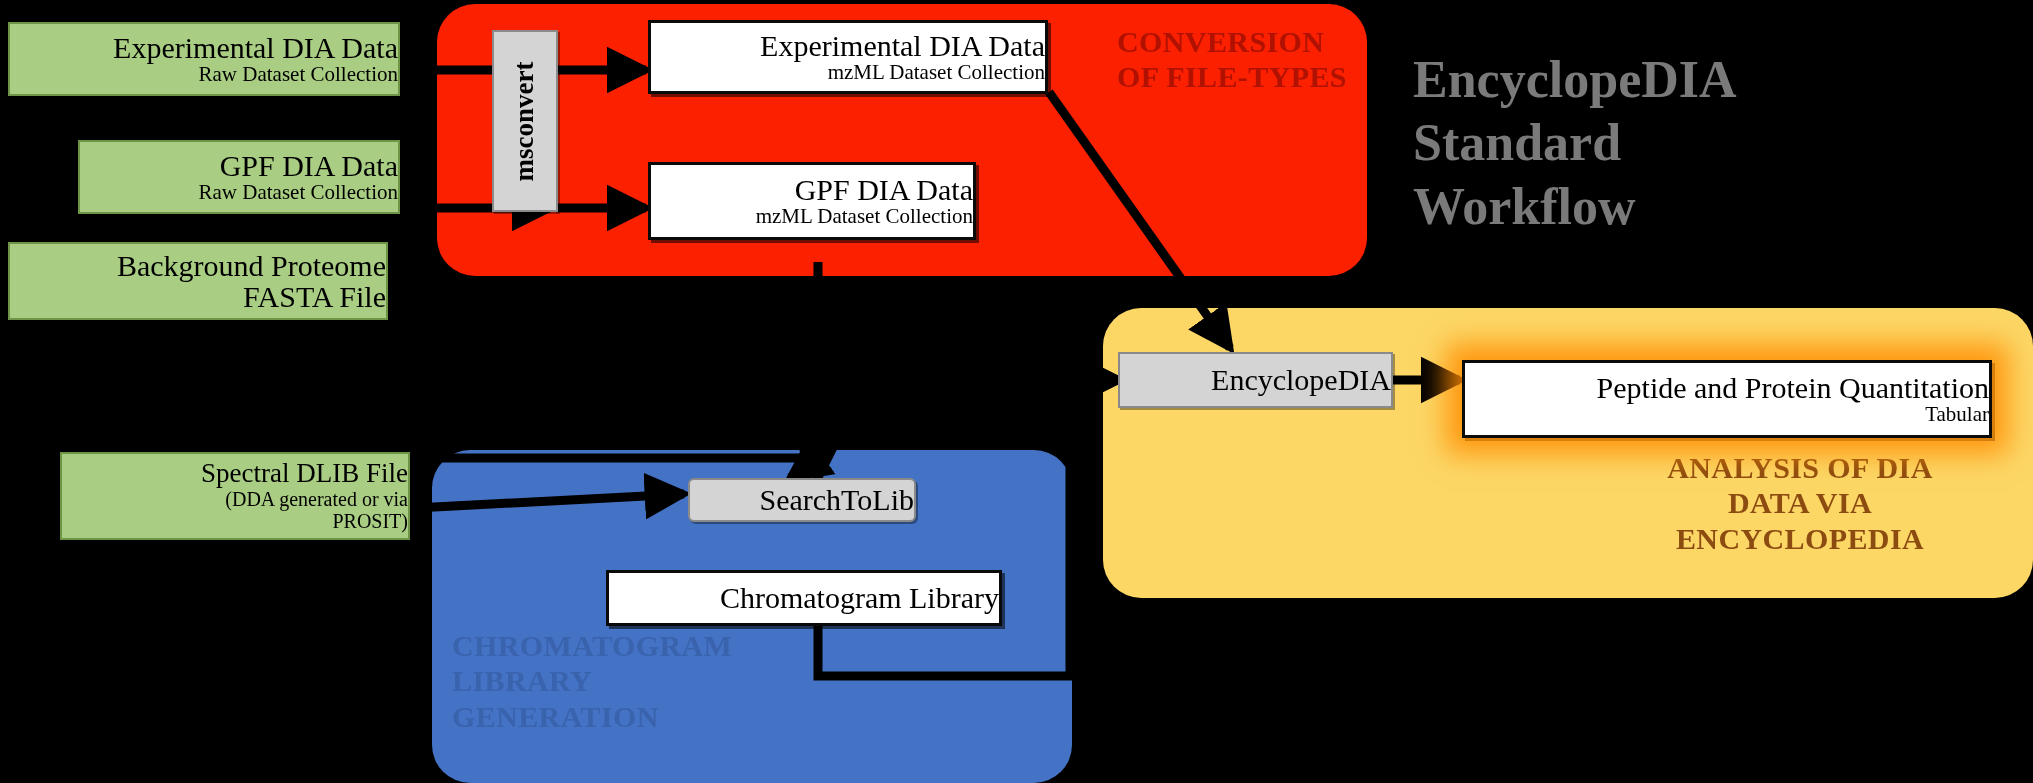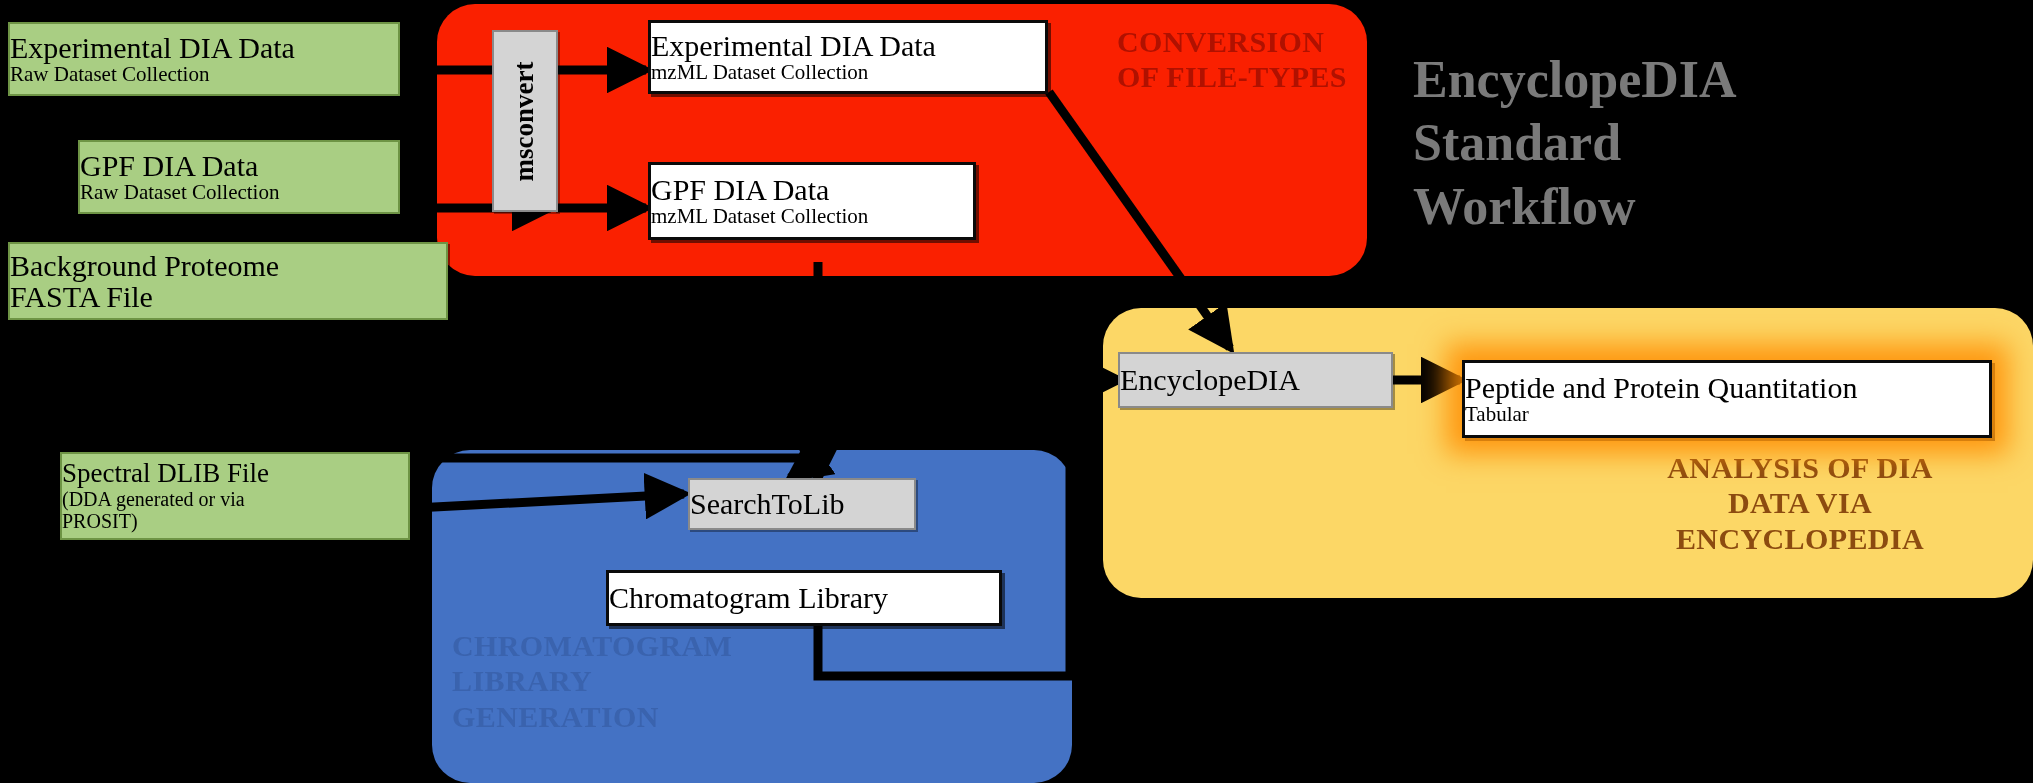--- a/index.html
+++ b/index.html
@@ -11,21 +11,21 @@
   .panel-blue{background:#4472C4;}
   .panel-yellow{background:#FCD766;}
 
   .panel-label{position:absolute;font-weight:bold;
     font-family:"Liberation Serif",serif;line-height:1.18;letter-spacing:.4px;}
   .lbl-red{color:#B01100;font-size:30px;text-align:left;}
   .lbl-blue{color:#3A63AE;font-size:30px;text-align:left;}
   .lbl-yellow{color:#8C4B10;font-size:30px;text-align:center;}
 
   .box{position:absolute;box-sizing:border-box;display:flex;flex-direction:column;
-    align-items:flex-start;justify-content:center;text-align:center;color:#000;}
+    align-items:flex-end;justify-content:center;text-align:center;color:#000;padding-left:13px;}
   .green{background:#A9CE83;border:2px solid #6E9445;
      box-shadow:2px 2px 0 rgba(0,0,0,.45);}
   .white{background:#FFFFFF;border:3px solid #0a0a0a;
      box-shadow:3px 3px 0 rgba(0,0,0,.55);}
   .gray{background:#D4D4D4;border:2px solid #8a8a8a;
      box-shadow:2px 2px 0 rgba(0,0,0,.35);}
   .glow{box-shadow:0 0 26px 16px rgba(255,140,0,.85),3px 3px 0 rgba(0,0,0,.55);}
 
   .t1{font-size:30px;line-height:1.05;}
   .t1s{font-size:27px;line-height:1.05;}
@@ -109,21 +109,21 @@
   <div class="box green" style="left:8px;top:22px;width:392px;height:74px;">
     <div class="t1">Experimental DIA Data</div>
     <div class="t2">Raw Dataset Collection</div>
   </div>
 
   <div class="box green" style="left:78px;top:140px;width:322px;height:74px;">
     <div class="t1">GPF DIA Data</div>
     <div class="t2">Raw Dataset Collection</div>
   </div>
 
-  <div class="box green" style="left:8px;top:242px;width:440px;height:78px;">
+  <div class="box green" style="left:8px;top:242px;width:380px;height:78px;">
     <div class="t1">Background Proteome</div>
     <div class="t1">FASTA File</div>
   </div>
 
   <div class="box green" style="left:60px;top:452px;width:350px;height:88px;">
     <div class="t1s">Spectral DLIB File</div>
     <div class="t2b">(DDA generated or via</div>
     <div class="t2b">PROSIT)</div>
   </div>
 
@@ -134,21 +134,21 @@
   <div class="box white" style="left:648px;top:20px;width:400px;height:74px;">
     <div class="t1">Experimental DIA Data</div>
     <div class="t2">mzML Dataset Collection</div>
   </div>
 
   <div class="box white" style="left:648px;top:162px;width:328px;height:78px;">
     <div class="t1">GPF DIA Data</div>
     <div class="t2">mzML Dataset Collection</div>
   </div>
 
-  <div class="box gray" style="left:688px;top:478px;width:228px;height:52px;">
+  <div class="box gray" style="left:688px;top:478px;width:228px;height:44px;border-radius:6px;">
     <div class="t1">SearchToLib</div>
   </div>
 
   <div class="box white" style="left:606px;top:570px;width:396px;height:56px;">
     <div class="t1">Chromatogram Library</div>
   </div>
 
   <div class="box gray" style="left:1118px;top:352px;width:275px;height:56px;">
     <div class="t1">EncyclopeDIA</div>
   </div>

